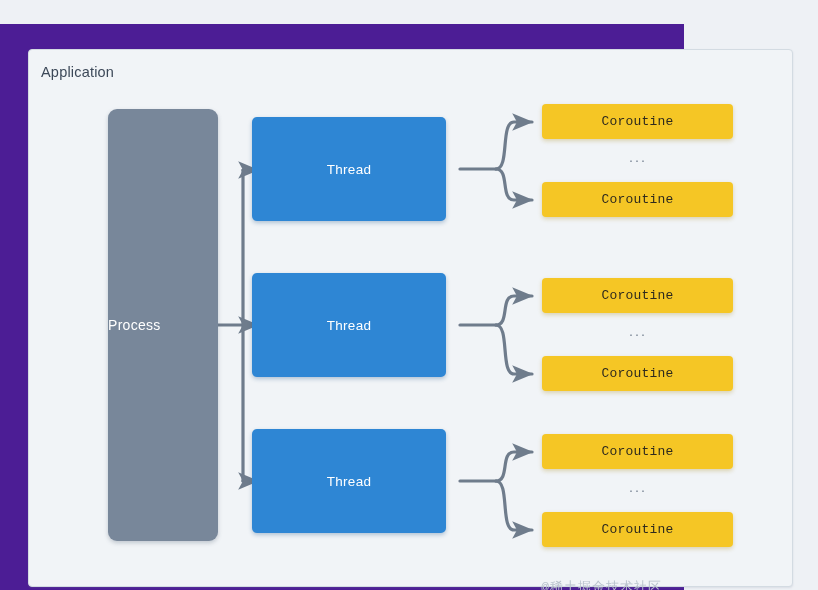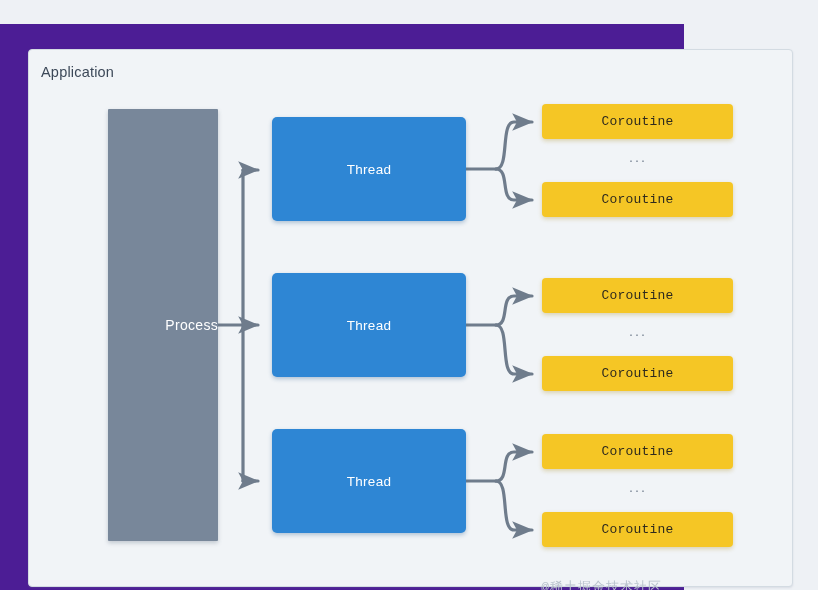--- a/index.html
+++ b/index.html
@@ -50,36 +50,36 @@
   }
 
   
   .process-box {
     position: absolute;
     left: 108px;
     top: 85px;
     width: 110px;
     height: 432px;
     background: #78879a;
-    border-radius: 1px;
+    border-radius: 9px;
     box-shadow: 0 2px 4px rgba(80,95,115,0.30);
     display: flex;
     align-items: center;
-    justify-content: flex-end;
+    justify-content: flex-start;
   }
   .process-label {
     color: #ffffff;
     font-size: 14px;
     letter-spacing: 0.3px;
   }
 
   
   .thread-box {
     position: absolute;
-    left: 272px;
+    left: 252px;
     width: 194px;
     height: 104px;
     background: #2e86d4;
     border-radius: 5px;
     box-shadow: 0 2px 4px rgba(40,90,140,0.32);
     display: flex;
     align-items: center;
     justify-content: center;
   }
   .thread-box.t1 { top: 93px; }

